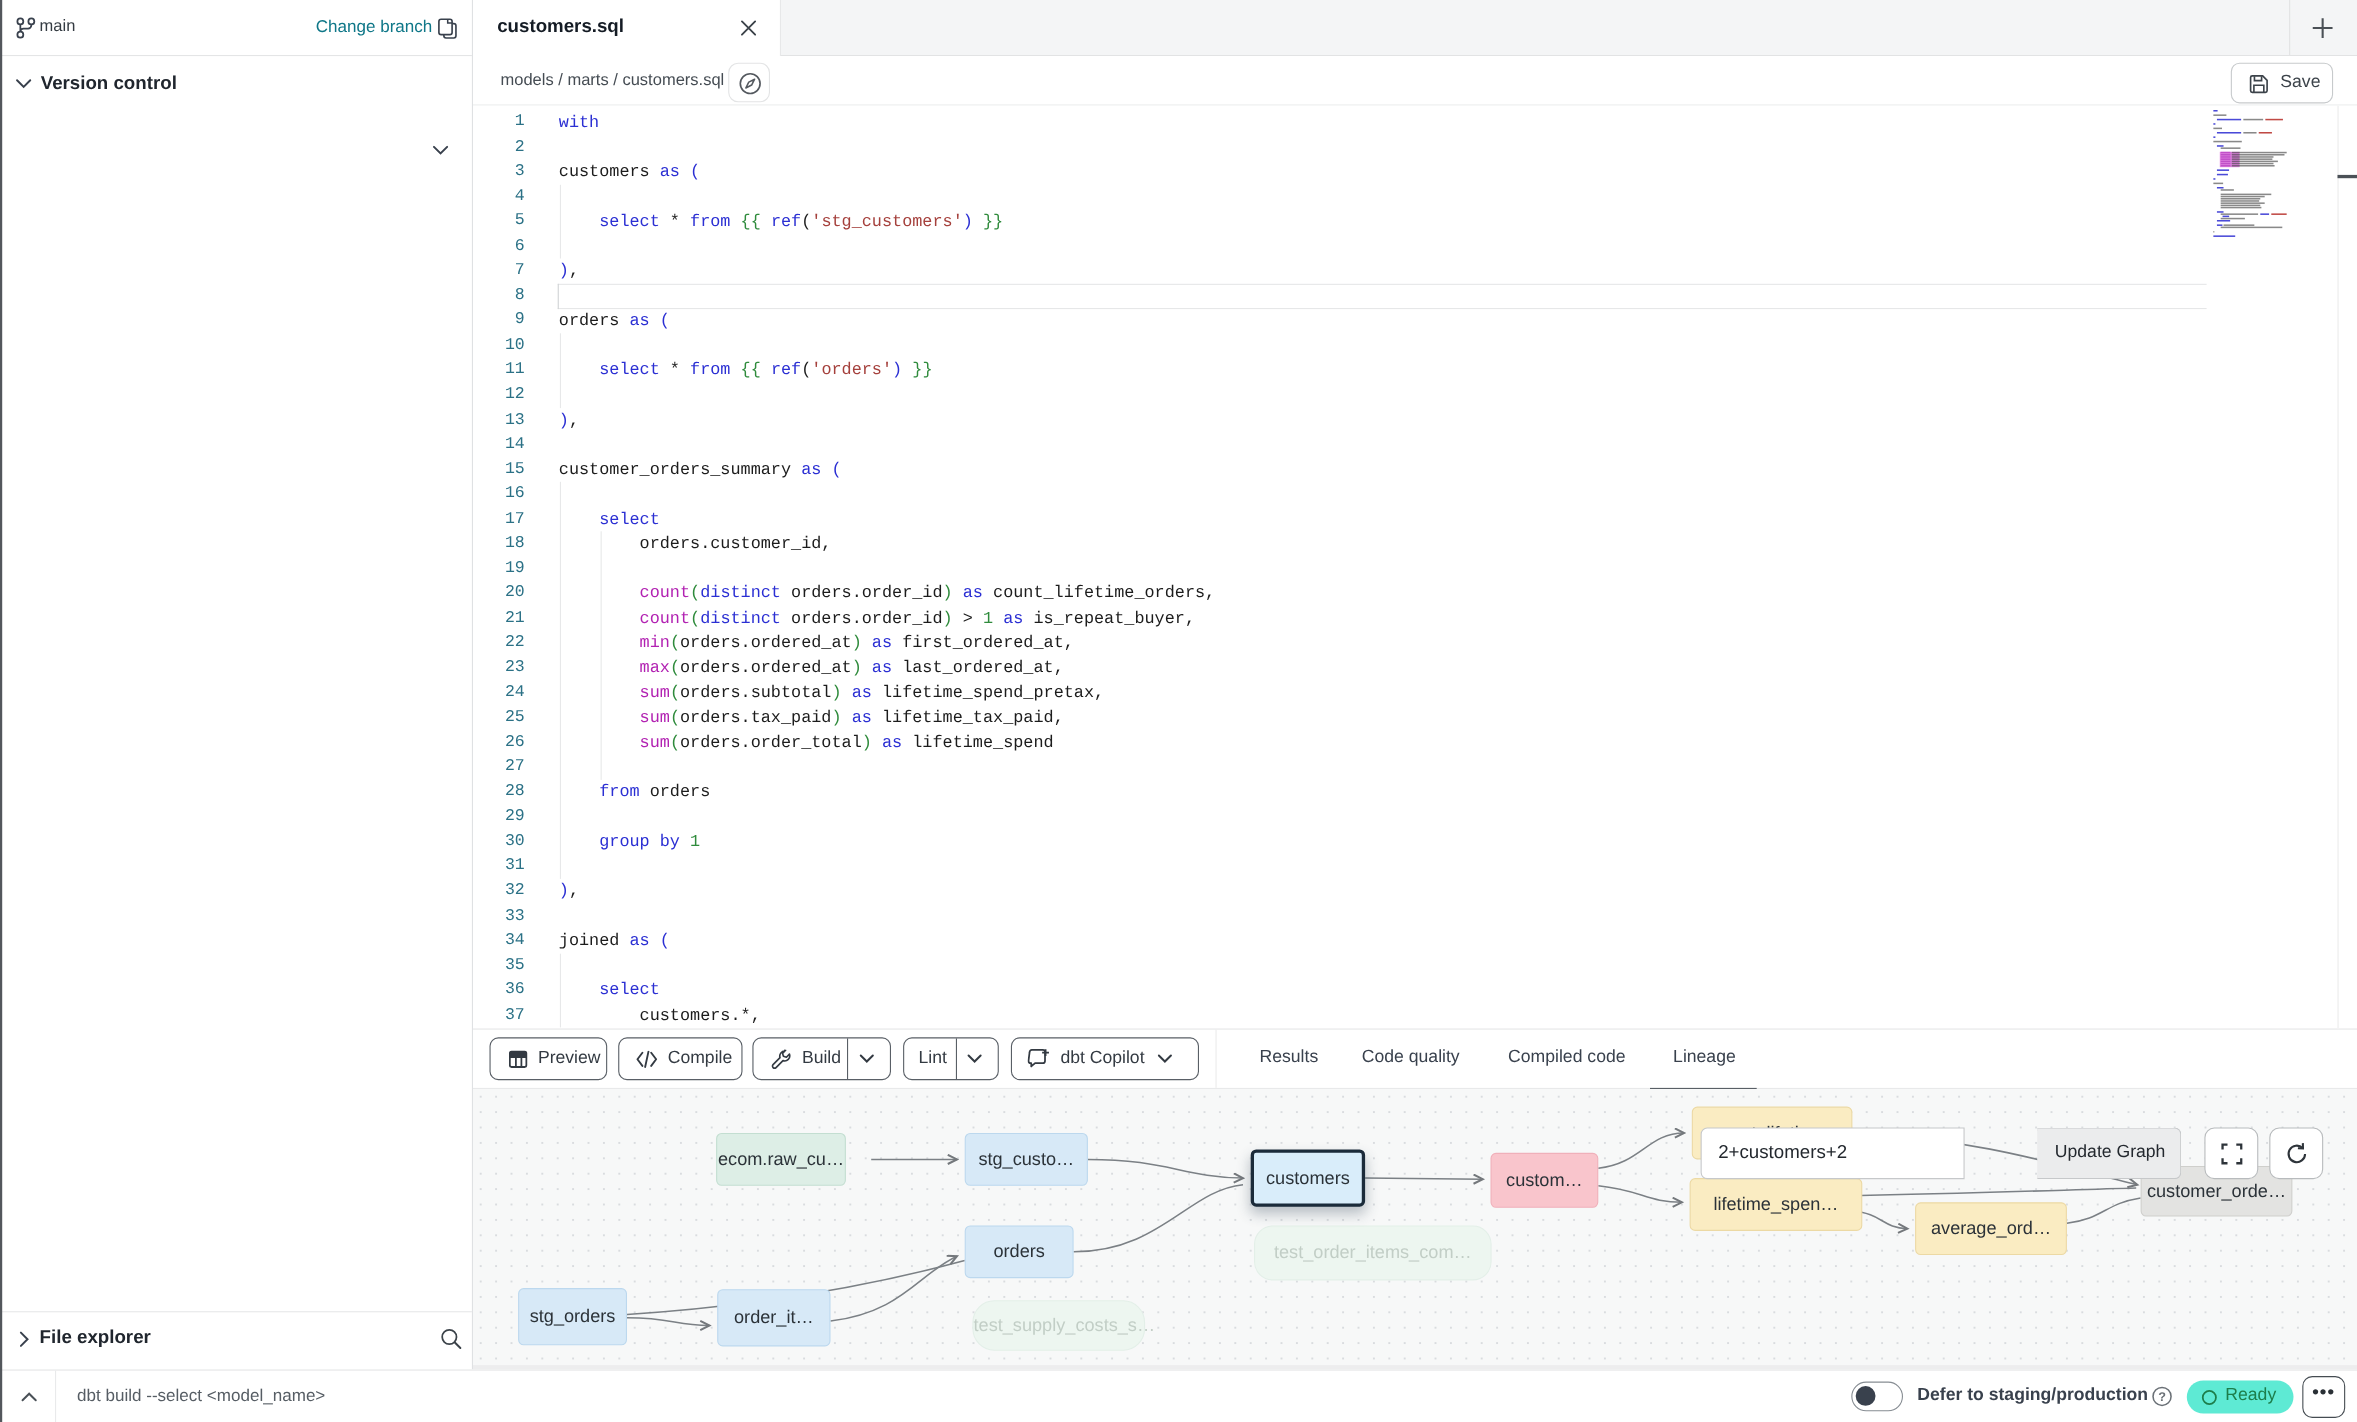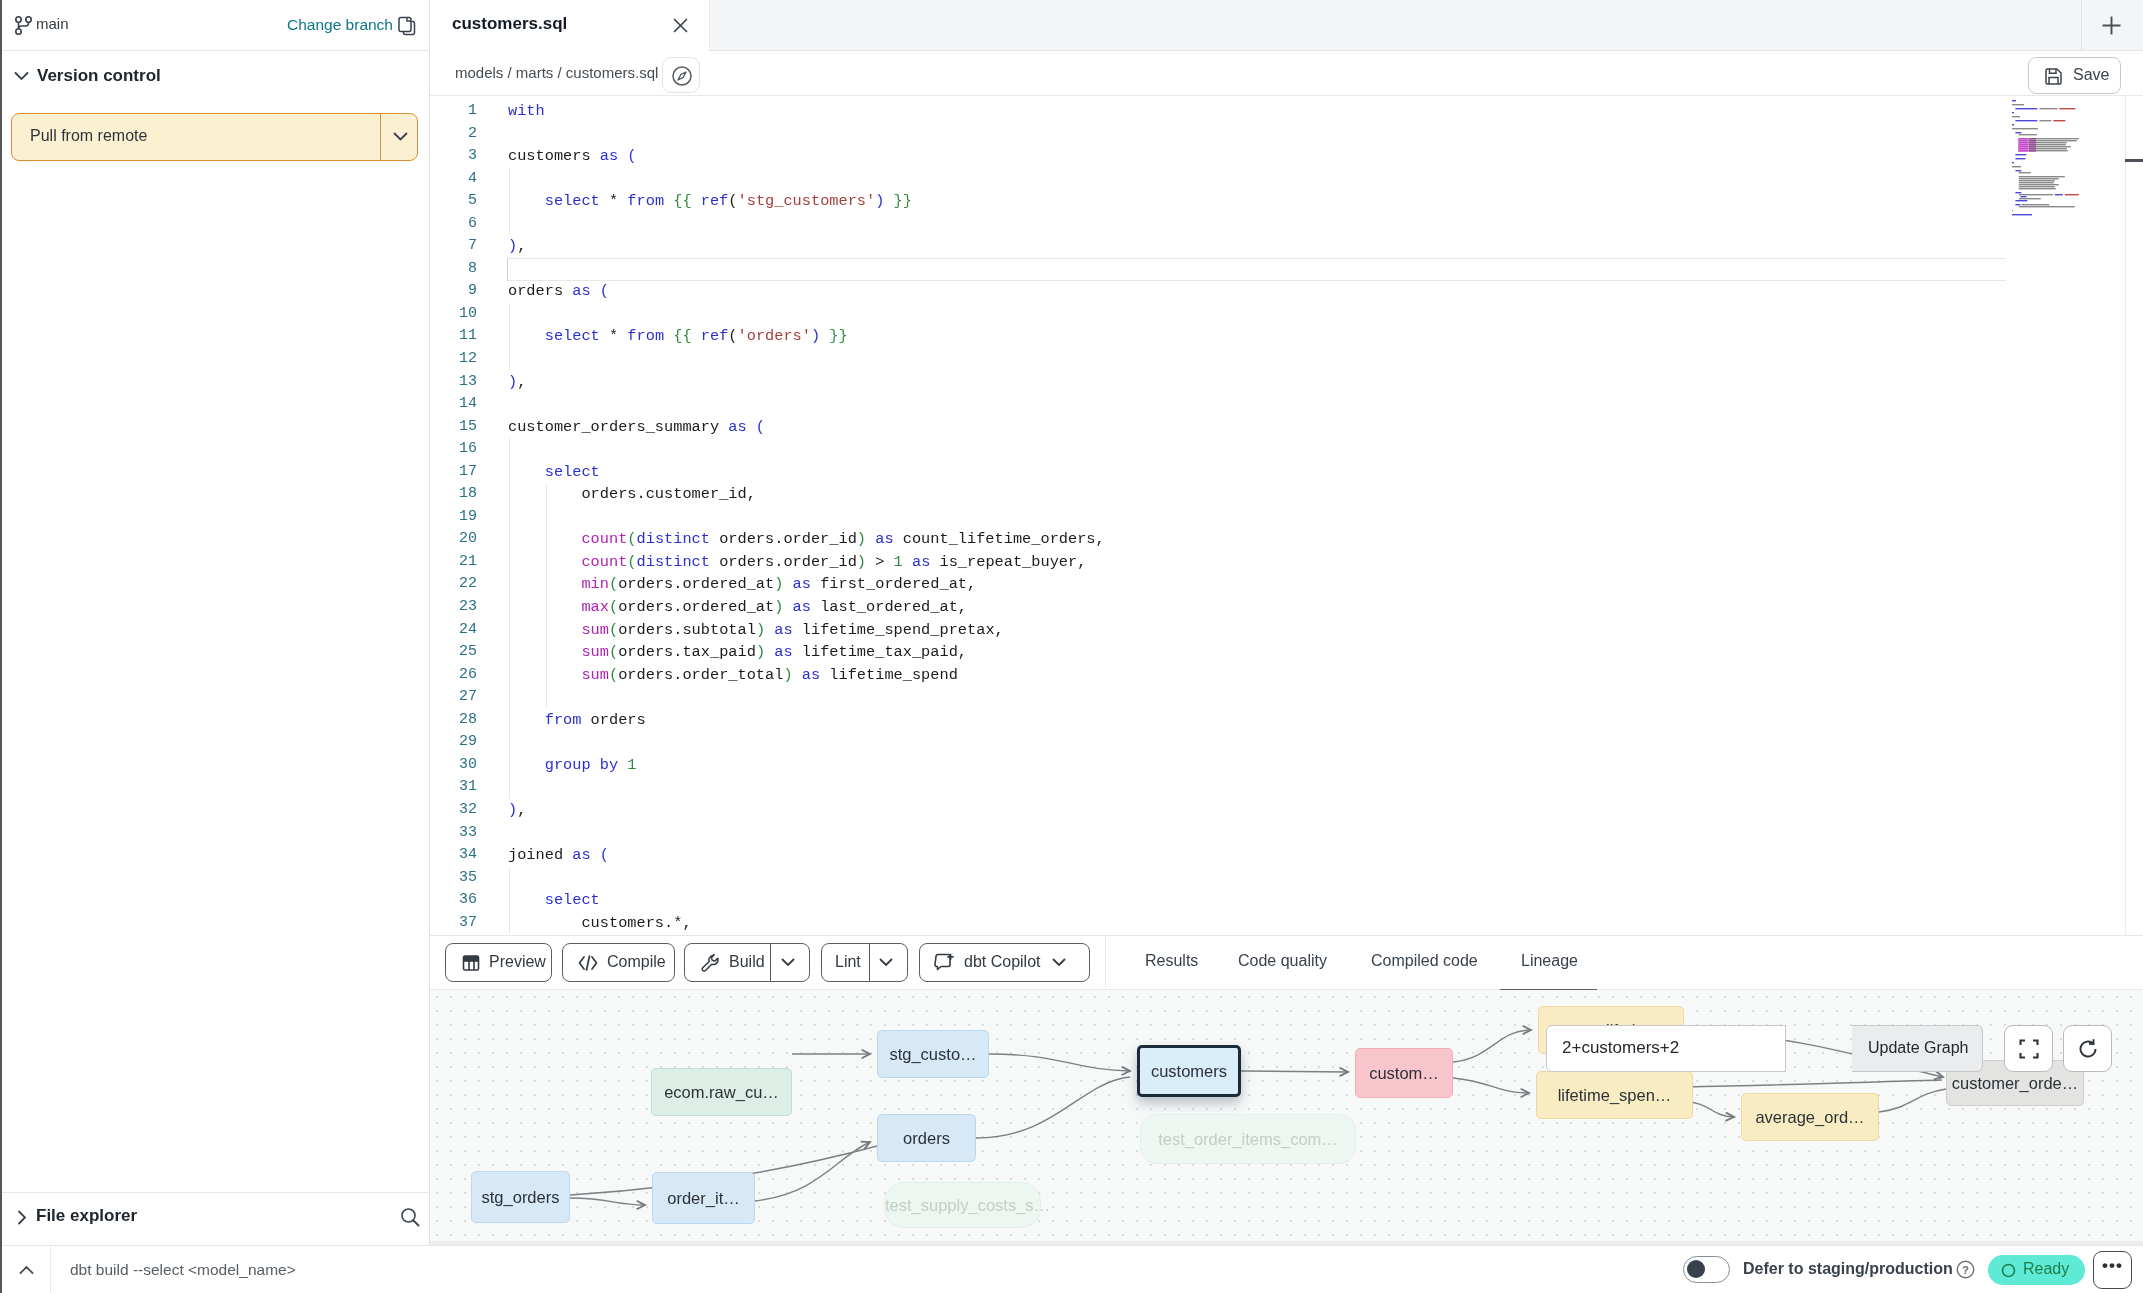--- a/index.html
+++ b/index.html
@@ -116,24 +116,20 @@
    <path d="M2.5 2.5 L14.5 14.5 M14.5 2.5 L2.5 14.5" stroke="#3c434a" stroke-width="1.7" stroke-linecap="round"></path>
     </svg>
   <svg class="abs" style="left:2101px; top:15px; z-index:6;" width="21" height="21" viewBox="0 0 21 21">
    <path d="M10.5 1.5 V19.5 M1.5 10.5 H19.5" stroke="#4a5056" stroke-width="1.9"></path>
     </svg>
 
   <div class="abs" id="sb-top"></div>
   <div class="abs" id="sb-main">main</div>
   <div class="abs" id="sb-change">Change branch</div>
   <div class="abs" id="vc-head">Version control</div>
-  <div class="abs" id="pull-btn">
-      <span class="lbl">Pull from remote</span>
-      <span class="sep"></span>
-    </div>
   <div class="abs" id="fe-row"></div>
   <div class="abs" id="fe-lbl">File explorer</div>
 
   <div class="abs" id="tabbar"></div>
   <div class="abs" id="tab-active"></div>
   <div class="abs" id="tab-title">customers.sql</div>
   <div class="abs" id="plus-sec"></div>
 
   <div class="abs" id="crumb"></div>
   <div class="abs" id="crumb-txt">models / marts / customers.sql</div>
@@ -329,21 +325,21 @@
 <path d="M1023,88 C1062,92 1068,103 1099,103" marker-end="url(#ar)"></path>
 <path d="M1254,40 C1380,46 1455,74 1513,87" marker-end="url(#ar)"></path>
 <path d="M1253,97 C1360,95 1440,92 1512,90"></path>
 <path d="M1253,111 C1282,113 1280,126 1304,127" marker-end="url(#ar)"></path>
 <path d="M1449,122 C1482,118 1484,104 1516,99"></path>
 <path d="M140,208 C182,208 183,215 215,215" marker-end="url(#ar)"></path>
 <path d="M140,205 C280,196 380,174 447,156"></path>
 <path d="M325,211 C390,203 405,168 440,152" marker-end="url(#ar)"></path>
 </g>
       </svg>
-      <div class="node n-green" style="left:221px; top:40px; width:141px; height:48px; line-height:46px;margin-top:38px;">ecom.raw_cu…</div>
+      <div class="node n-green" style="left:221px; top:40px; width:118px; height:48px; line-height:46px;">ecom.raw_cu…</div>
       <div class="node n-blue" style="left:447px; top:40px; width:112px; height:48px; line-height:46px;">stg_custo…</div>
       <div class="node n-pink" style="left:925px; top:58px; width:98px; height:50px; line-height:48px;">custom…</div>
       <div class="node n-yellow" style="left:1108px; top:16px; width:146px; height:48px; line-height:46px;">count_lifetim…</div>
       <div class="node n-yellow" style="left:1106px; top:81px; width:157px; height:48px; line-height:46px;">lifetime_spen…</div>
       <div class="node n-yellow" style="left:1311px; top:103px; width:138px; height:48px; line-height:46px;">average_ord…</div>
       <div class="node n-gray" style="left:1516px; top:70px; width:138px; height:46px; line-height:44px;">customer_orde…</div>
       <div class="node n-test" style="left:710px; top:124px; width:216px; height:50px; line-height:48px;border-radius:17px;">test_order_items_com…</div>
       <div class="node n-blue" style="left:447px; top:124px; width:99px; height:48px; line-height:46px;">orders</div>
       <div class="node n-test" style="left:454px; top:192px; width:157px; height:46px; line-height:44px;border-radius:20px;">test_supply_costs_s…</div>
       <div class="node n-blue" style="left:41px; top:181px; width:99px; height:52px; line-height:50px;">stg_orders</div>

